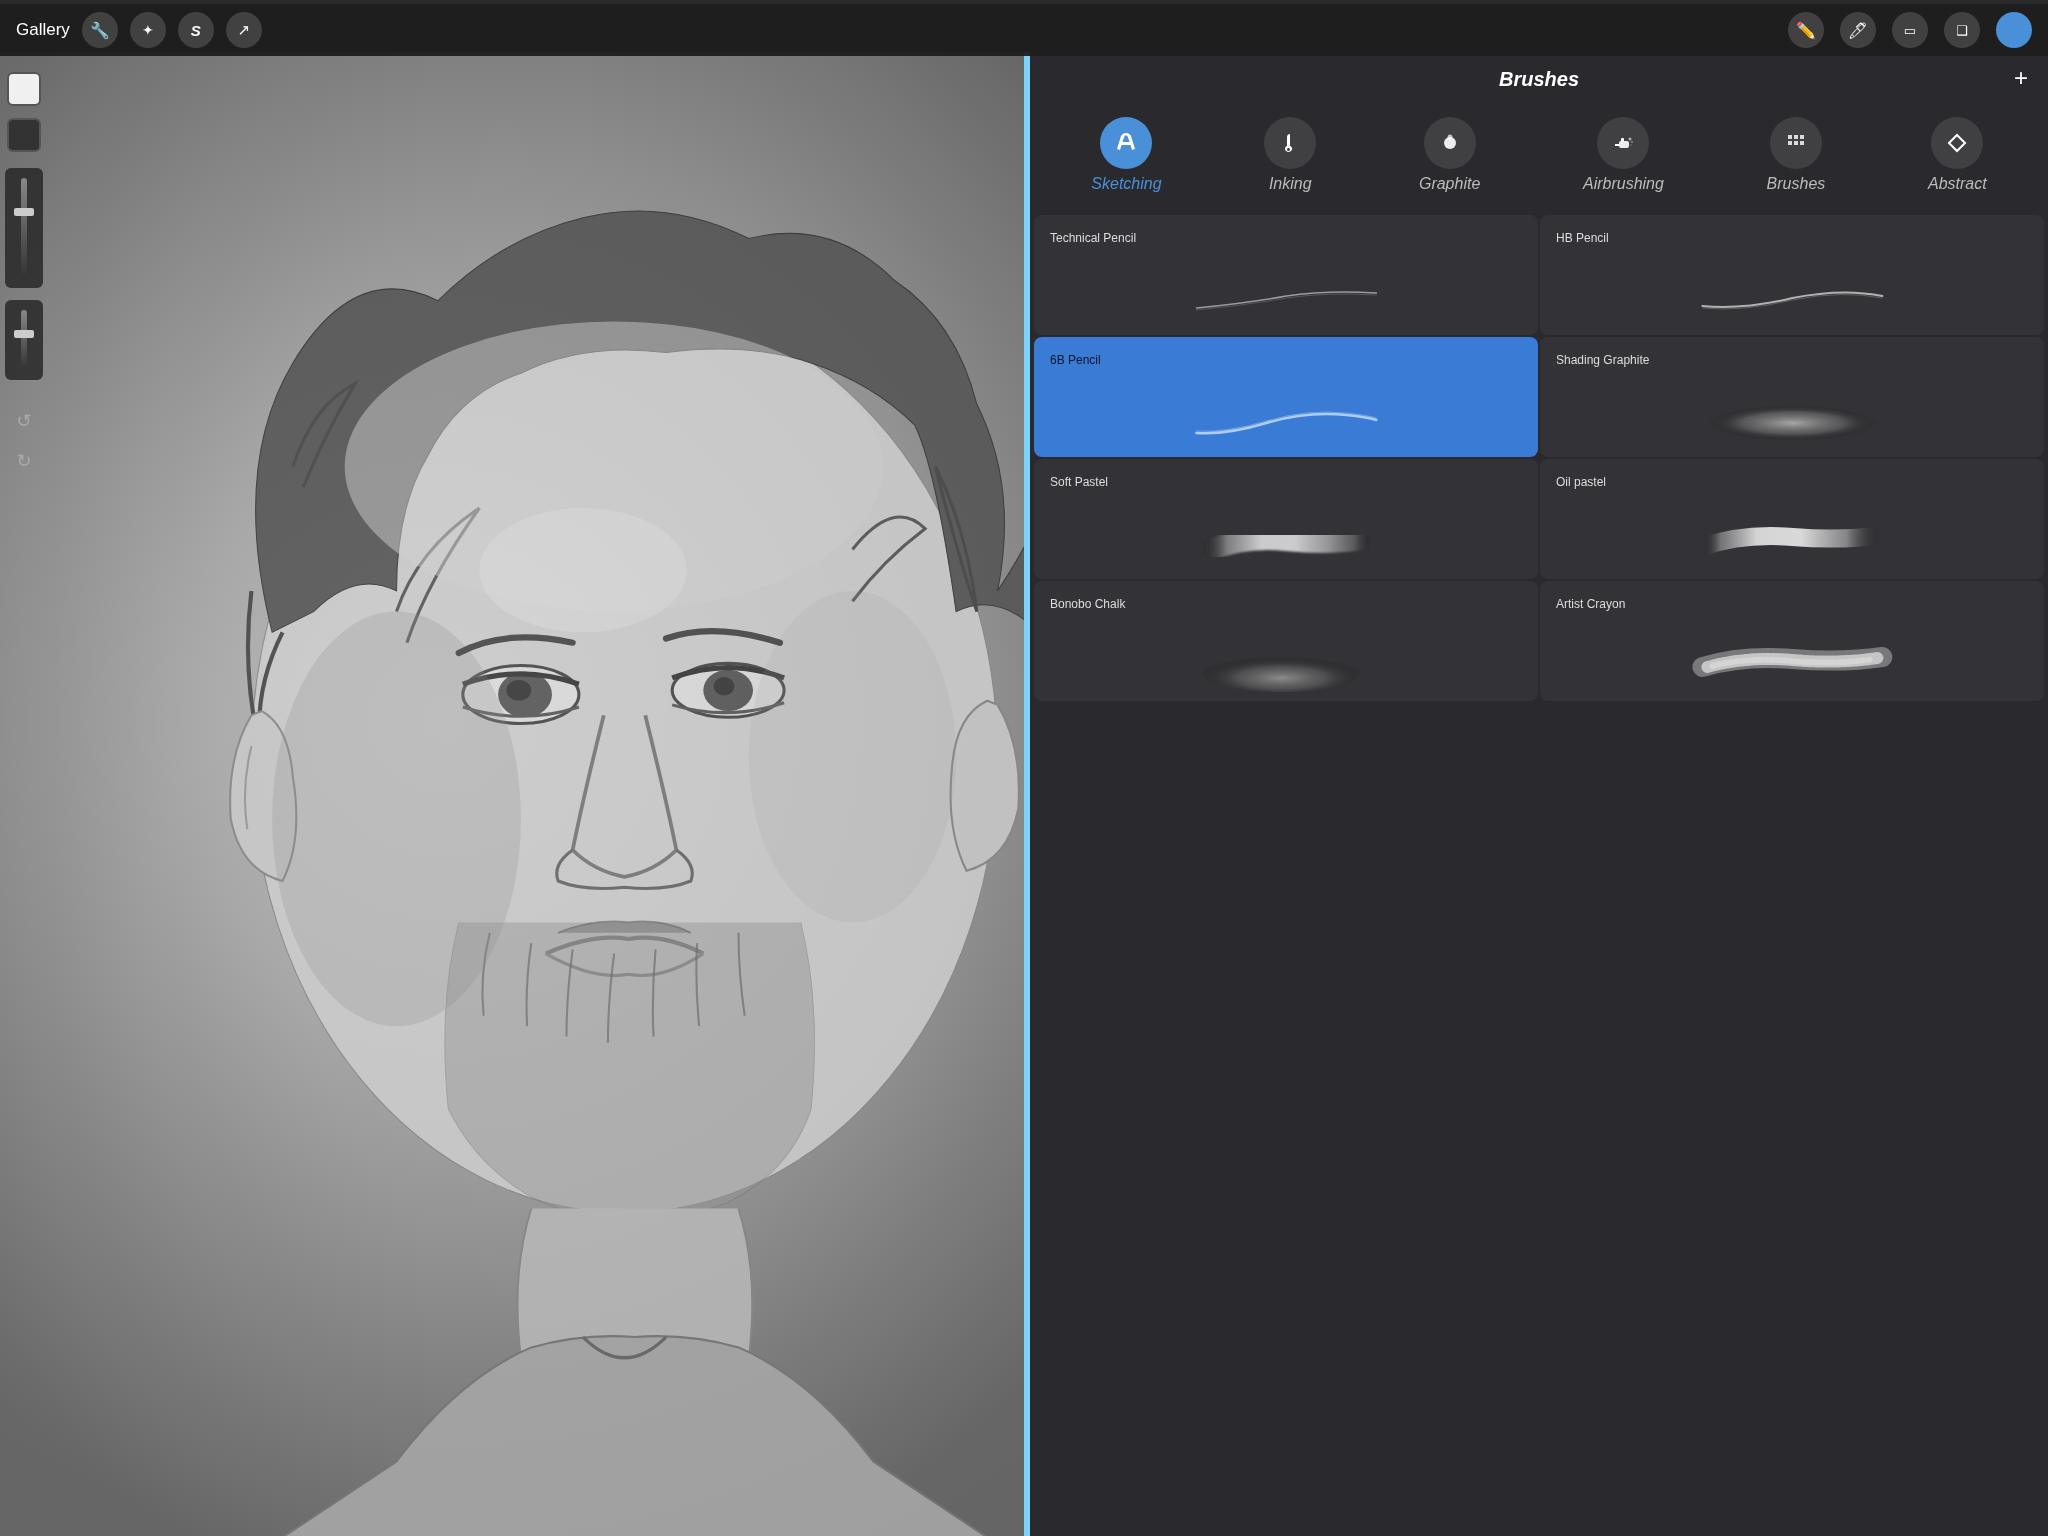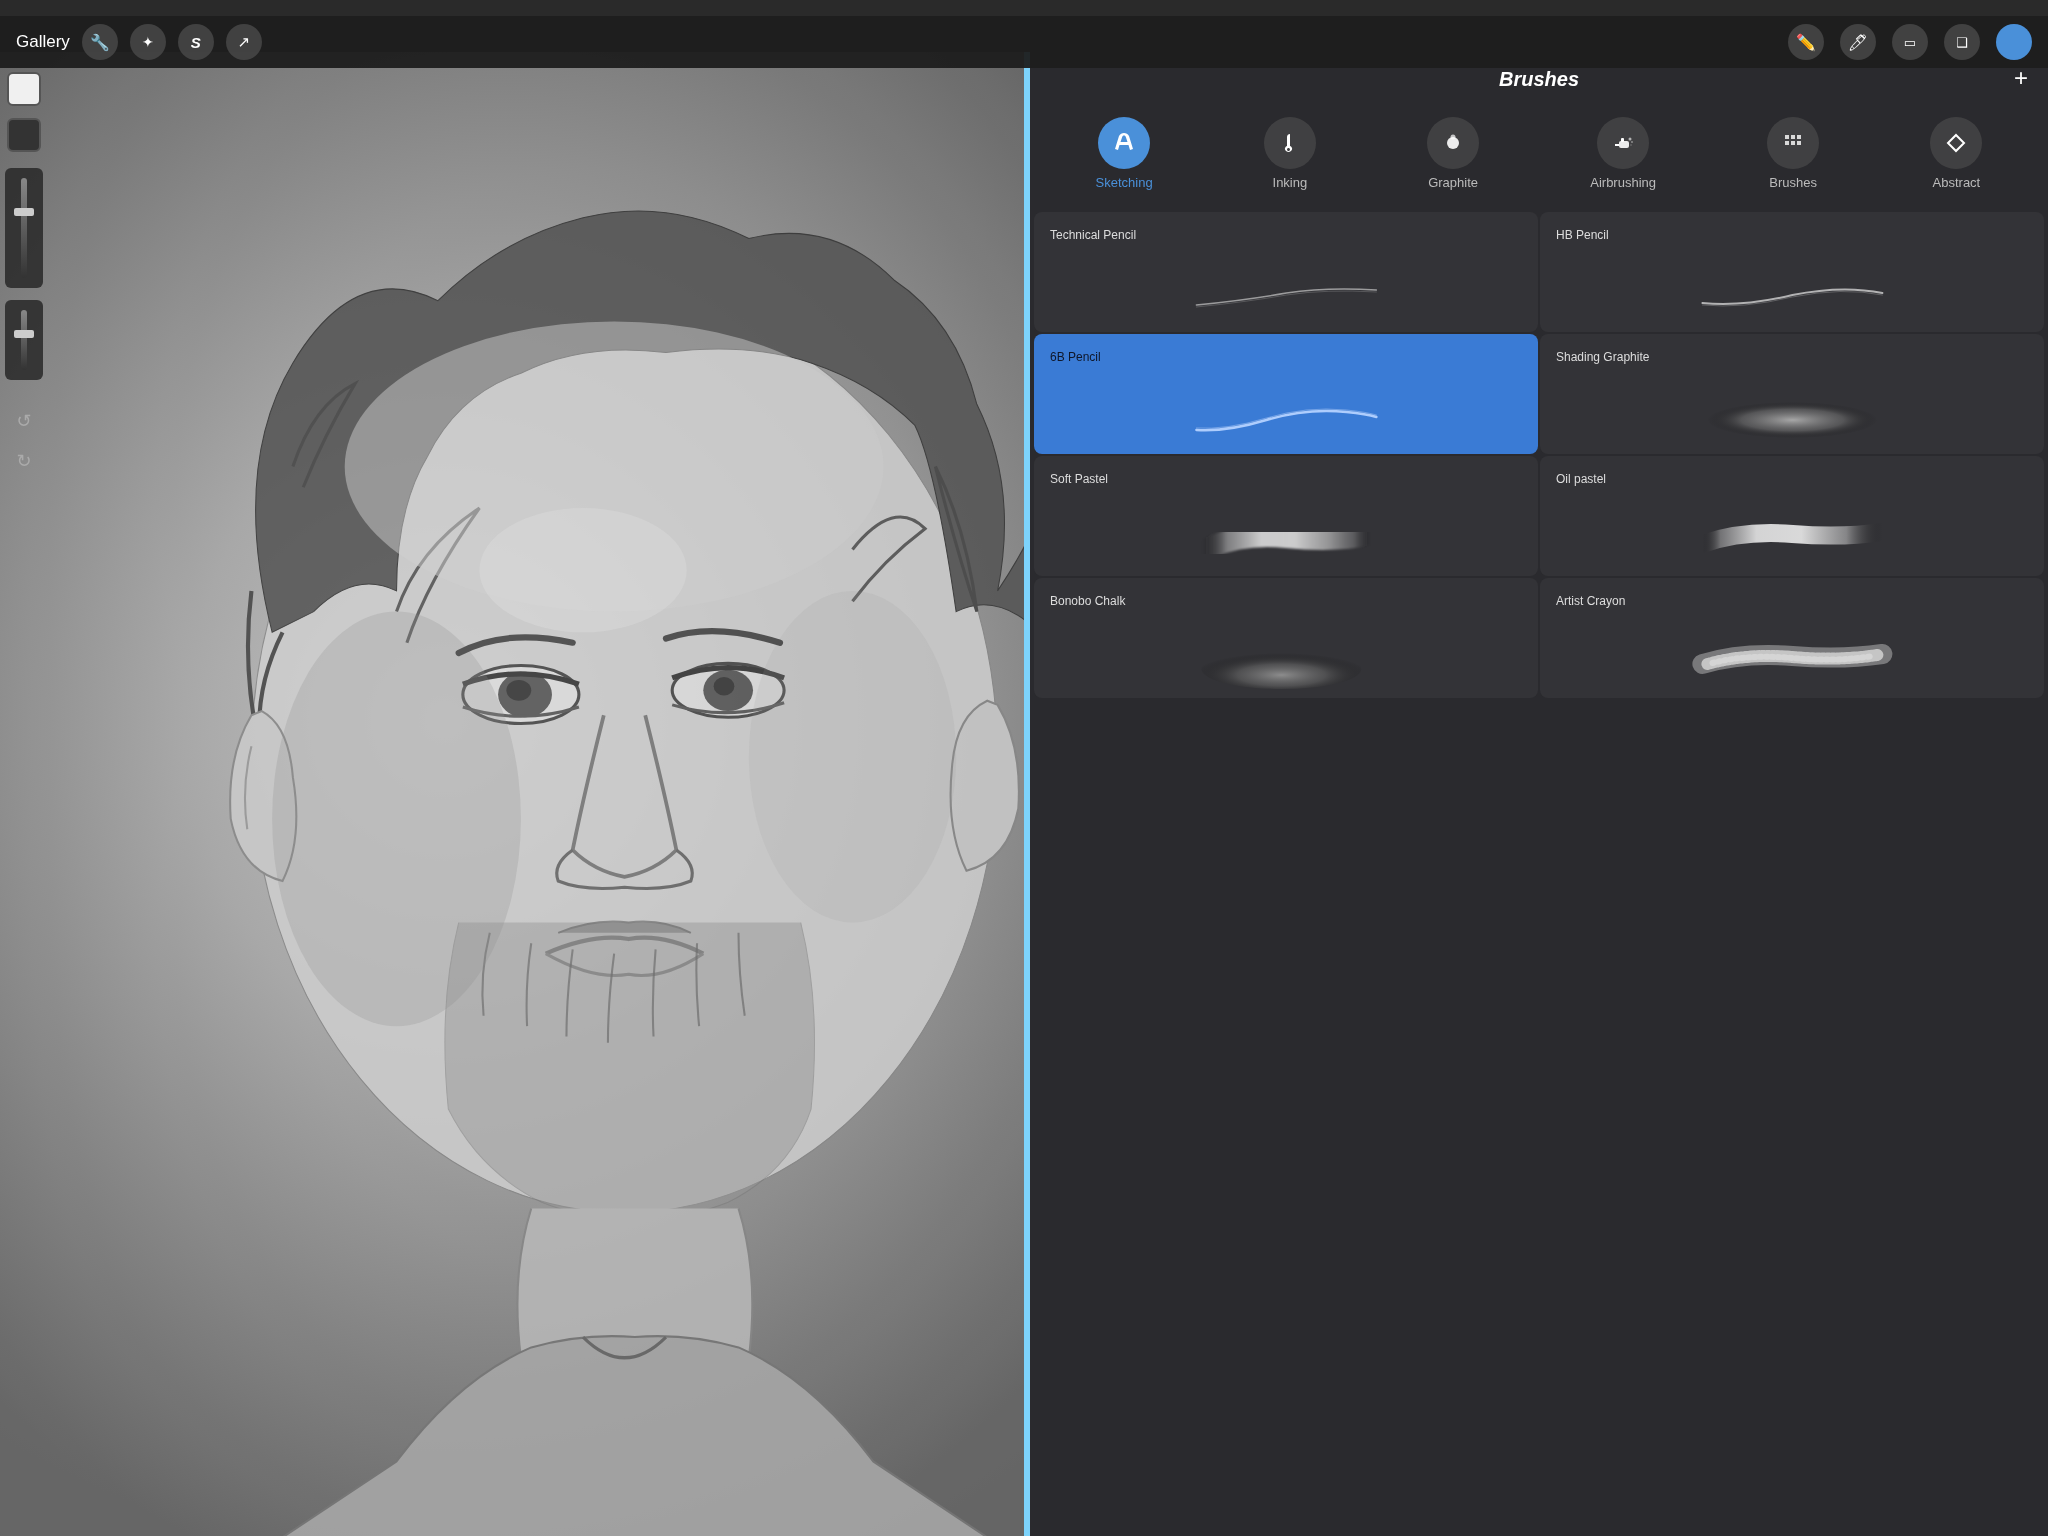--- a/index.html
+++ b/index.html
@@ -7,21 +7,21 @@
       width: 1024px;
       height: 768px;
       overflow: hidden;
       font-family: -apple-system, BlinkMacSystemFont, 'Helvetica Neue', sans-serif;
       background: #2a2a2a;
     }
 
     
     .top-bar {
       position: absolute;
-      top: 16px; left: 0; right: 0;
+      top: 4px; left: 0; right: 0;
       height: 52px;
       background: rgba(30,30,30,0.95);
       display: flex;
       align-items: center;
       justify-content: space-between;
       padding: 0 16px;
       z-index: 100;
     }
     .top-bar-left {
       display: flex;
@@ -243,21 +243,22 @@
       border-radius: 50%;
       background: rgba(80,80,80,0.6);
       display: flex;
       align-items: center;
       justify-content: center;
       color: #fff;
       font-size: 20px;
     }
     .tab-label {
       color: #bbb;
-      font-size: 13px;
+      font-size: 16px;
+      font-style: italic;
     }
     .category-tab.active .tab-label {
       color: #4a90d9;
     }
 
     
     .brush-list {
       display: grid;
       grid-template-columns: 1fr 1fr;
       gap: 2px;

